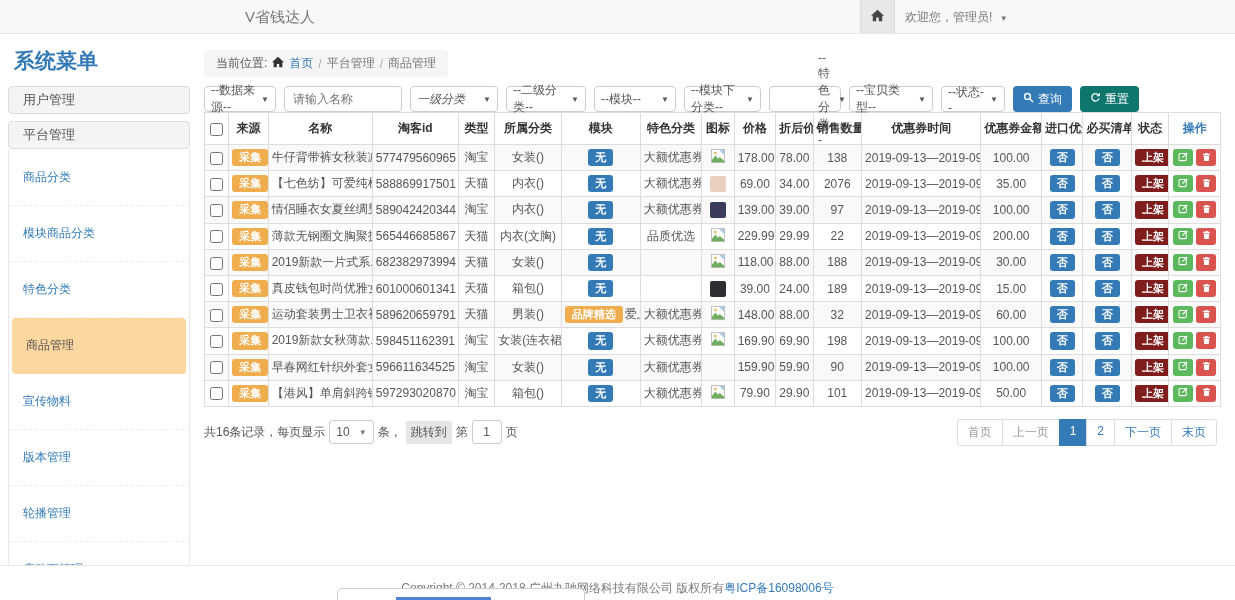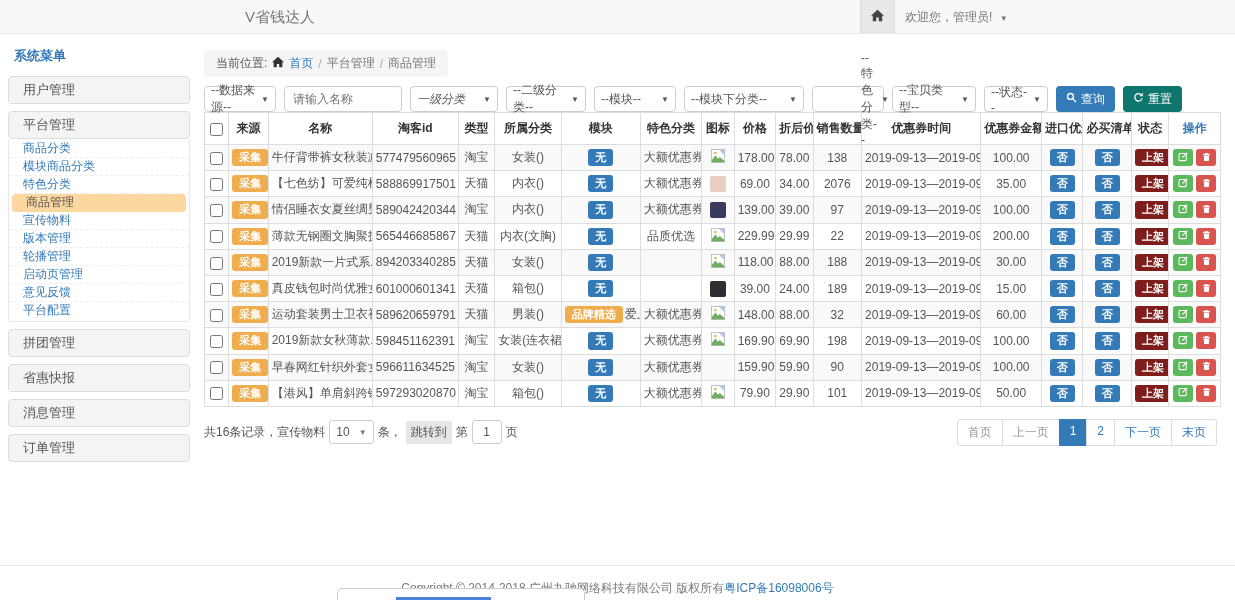--- a/index.html
+++ b/index.html
@@ -8,26 +8,26 @@
   .topbar{position:absolute;left:0;top:0;width:1235px;height:33px;background:#f8f8f8;
     border-bottom:1px solid #e7e7e7;}
   .brand{position:absolute;left:245px;top:8px;font-size:15px;color:#777;}
   .home-box{position:absolute;left:860px;top:0;width:33px;height:33px;background:#e8e8e8;
     border-left:1px solid #ddd;border-right:1px solid #ddd;display:flex;align-items:center;
     justify-content:center;cursor:pointer;}
   .welcome{position:absolute;left:905px;top:9px;font-size:12px;color:#777;cursor:pointer;}
   .caret{font-size:8px;color:#777;margin-left:4px;}
   
   .sidebar{position:absolute;left:8px;top:45px;width:182px;}
-  .sidebar-title{font-size:13px;font-weight:bold;color:#337ab7;padding:2px 6px;margin-bottom:9px;}
+  .sidebar-title{font-size:21px;font-weight:bold;color:#337ab7;padding:2px 6px;margin-bottom:9px;}
   .menu-group{box-sizing:border-box;border:1px solid #ddd;border-radius:4px;background:#f4f4f4;
     color:#555;font-size:13px;padding:4px 14px;margin-top:7px;cursor:pointer;}
   .submenu{border:1px solid #e8e8e8;border-top:none;border-radius:0 0 4px 4px;background:#fff;
     padding:1px 0 2px;}
-  .submenu-item{font-size:12px;color:#337ab7;padding:0 14px;border-bottom:1px dashed #eee;
+  .submenu-item{font-size:12px;color:#337ab7;padding:19px 14px;border-bottom:1px dashed #eee;
     cursor:pointer;}
   .submenu-item:last-child{border-bottom:none;}
   .submenu-item.active{background:#fcd7a0;border-radius:4px;margin:0 3px;color:#555;
     border-bottom-color:transparent;}
   
   .main{position:absolute;left:204px;top:45px;width:1017px;}
   .breadcrumb{display:inline-flex;align-items:center;gap:5px;background:#f5f5f5;border-radius:4px;
     padding:5px 12px;font-size:12px;color:#777;margin:5px 0 9px;}
   .breadcrumb .bc-prefix{color:#555;}
   .breadcrumb a{color:#337ab7;text-decoration:none;cursor:pointer;}
@@ -157,21 +157,21 @@
         <span class="caret">▼</span>
       </div>
       <div class="fselect" style="width: 80px;">
         <span>--二级分类--</span>
         <span class="caret">▼</span>
       </div>
       <div class="fselect" style="width: 82px;">
         <span>--模块--</span>
         <span class="caret">▼</span>
       </div>
-      <div class="fselect" style="width: 120px;">
+      <div class="fselect" style="width: 77px;">
         <span>--模块下分类--</span>
         <span class="caret">▼</span>
       </div>
       <div class="fselect" style="width: 72px; padding-left: 48px;">
         <span>--特色分类--</span>
         <span class="caret">▼</span>
       </div>
       <div class="fselect" style="width: 84px;">
         <span>--宝贝类型--</span>
         <span class="caret">▼</span>
@@ -364,21 +364,21 @@
             </span><span class="op-btn del">
               <span><svg viewBox="0 0 16 16" width="9" height="10" fill="#fff">
                   <path d="M6 1h4v1.3h4v2H2v-2h4V1zM3 5.5h10L12 15H4L3 5.5z"></path>
                 </svg></span>
             </span></td>
         </tr>
         <tr>
           <td><input type="checkbox" style=""></td>
           <td><span class="badge orange">采集</span></td>
           <td>2019新款一片式系...</td>
-          <td>894203340285</td>
+          <td>682382973994</td>
           <td>天猫</td>
           <td>女装()</td>
           <td><span class="badge blue">无</span></td>
           <td></td>
           <td><span><svg viewBox="0 0 16 16" width="14" height="14">
                 <rect x="0.5" y="0.5" width="15" height="15" fill="#fff" stroke="#b9b9b9"></rect>
                 <path d="M9.5 1h5.5v5.5L12 4z" fill="#a9c9e6"></path>
                 <path d="M1 12.5l4-5 3 3.6 2-2 5 4.4V15H1z" fill="#6fae5f"></path>
                 <circle cx="5" cy="4.5" r="1.5" fill="#e3b64f"></circle>
               </svg></span></td>
@@ -559,21 +559,21 @@
               <span><svg viewBox="0 0 16 16" width="9" height="10" fill="#fff">
                   <path d="M6 1h4v1.3h4v2H2v-2h4V1zM3 5.5h10L12 15H4L3 5.5z"></path>
                 </svg></span>
             </span></td>
         </tr>
       </tbody>
   </table>
 
   <div class="pagebar">
     <div class="page-left">
-      <span>共16条记录，宣传物料</span>
+      <span>共16条记录，每页显示</span>
       <span class="pp-select">
         <span>10</span>
         <span class="caret">▼</span>
       </span>
       <span>条，</span>
       <span class="jump-label">跳转到</span>
       <span>第</span>
       <input class="jump-input" value="1" style="">
       <span>页</span>
     </div>

